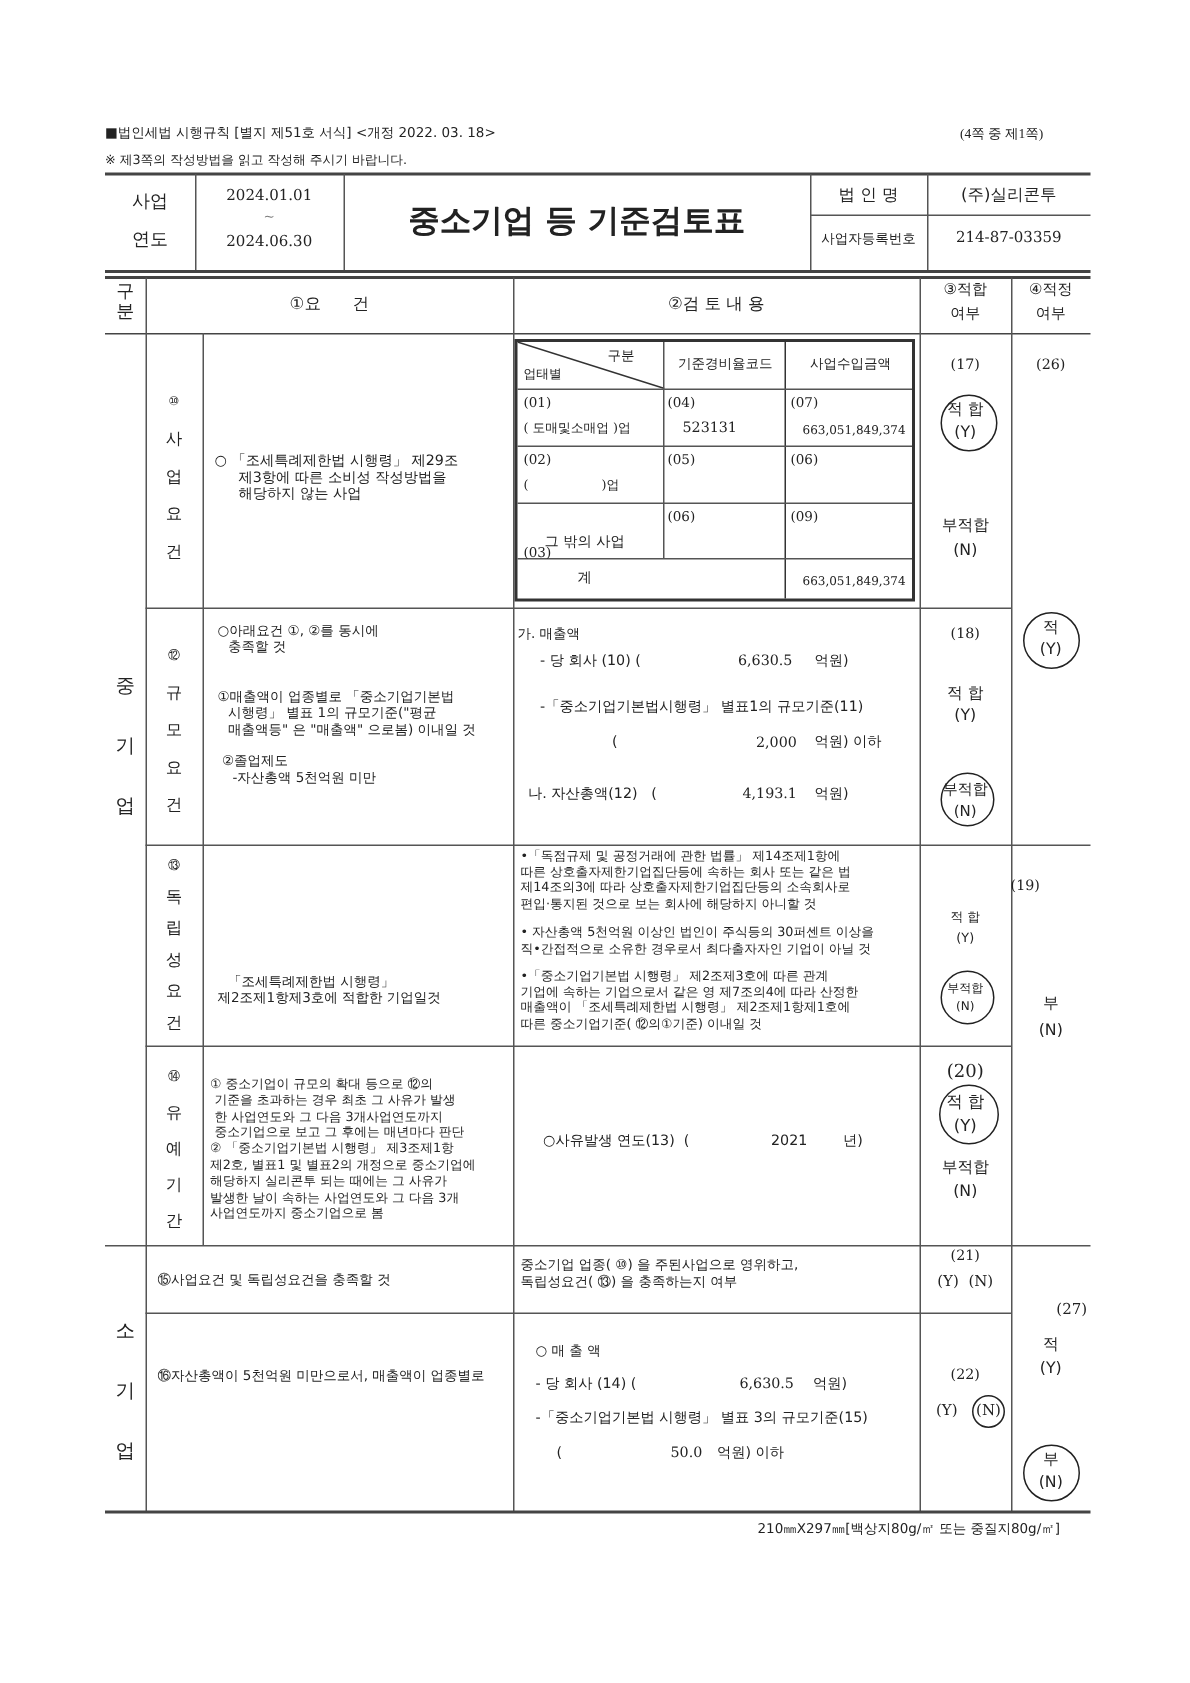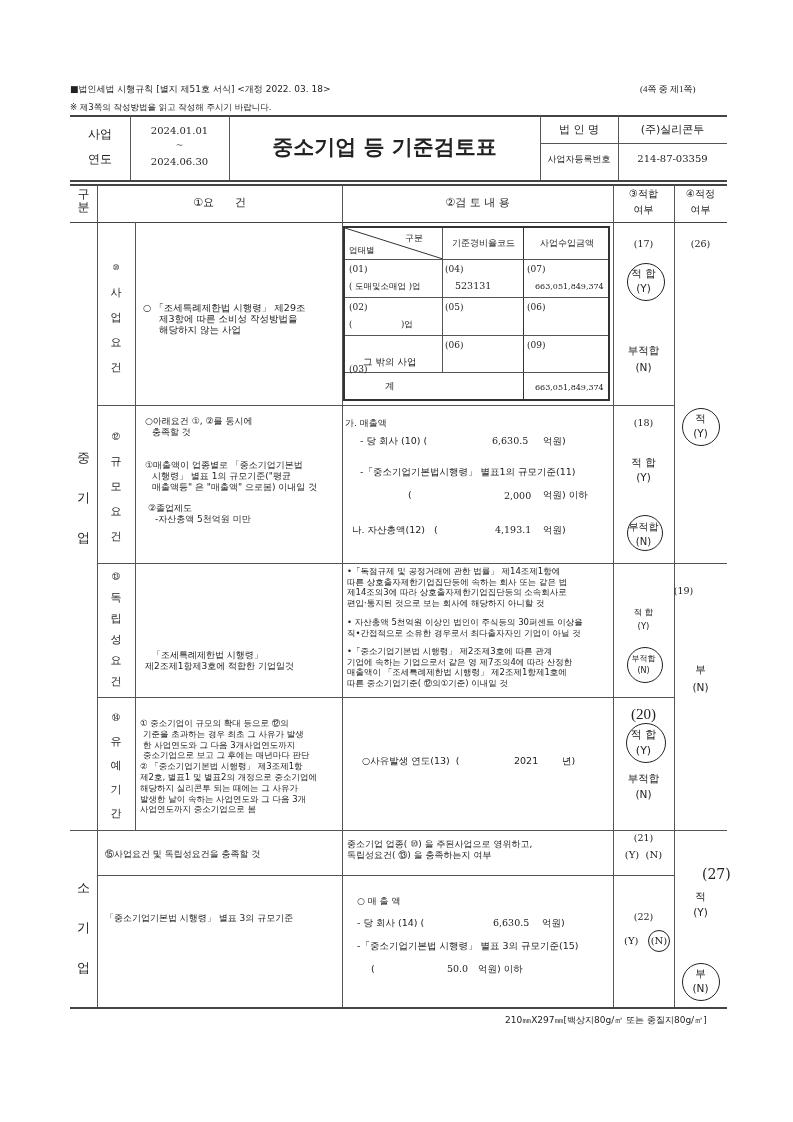--- a/index.html
+++ b/index.html
@@ -249,56 +249,56 @@
   <div style="padding-left:3px;">중소기업으로 보고 그 후에는 매년마다 판단</div>
   <div>② 「중소기업기본법 시행령」 제3조제1항</div>
   <div>제2호, 별표1 및 별표2의 개정으로 중소기업에</div>
   <div>해당하지 실리콘투 되는 때에는 그 사유가</div>
   <div>발생한 날이 속하는 사업연도와 그 다음 3개</div>
   <div>사업연도까지 중소기업으로 봄</div>
 </div>
 <div class="abs t" style="left:362px;top:755px;font-size:9.5px;white-space:pre;">○사유발생 연도(13)  (</div>
 <div class="abs t" style="left:514px;top:755px;font-size:9.5px;">2021</div>
 <div class="abs t" style="left:562px;top:755px;font-size:9.5px;">년)</div>
-<div class="abs t center serif" style="left:613px;top:708px;width:61px;font-size:15px;font-family:Liberation Serif, serif;">(20)</div>
+<div class="abs t center serif" style="left:613px;top:708px;width:61px;font-size:12px;">(20)</div>
 <div class="circle" style="left:626px;top:723px;width:40px;height:40px;"></div>
 <div class="abs center" style="left:613px;top:727px;width:61px;font-size:11px;line-height:16px;">
   <div>적 합</div>
   <div>(Y)</div>
 </div>
 <div class="abs center" style="left:613px;top:770px;width:61px;font-size:10.5px;line-height:16px;">
   <div>부적합</div>
   <div>(N)</div>
 </div>
 
 <div class="abs t" style="left:105px;top:848px;font-size:9px;">⑮사업요건 및 독립성요건을 충족할 것</div>
 <div class="abs t" style="left:347px;top:839px;font-size:9px;line-height:10.5px;">
   <div>중소기업 업종( ⑩) 을 주된사업으로 영위하고,</div>
   <div>독립성요건( ⑬) 을 충족하는지 여부</div>
 </div>
 <div class="abs t center serif" style="left:613px;top:832px;width:61px;font-size:9.5px;">(21)</div>
 <div class="abs t center serif" style="left:613px;top:849px;width:61px;font-size:10px;white-space:pre;">(Y)  (N)</div>
 
 <div class="abs t" style="left:105px;top:908px;font-size:9px;line-height:21px;">
-  <div>「중소기업기본법 시행령」 별표 3의 규모기준</div>
+  <div>⑯자산총액이 5천억원 미만으로서, 매출액이 업종별로</div>
 </div>
 <div class="abs t" style="left:357px;top:895px;font-size:9px;">○ 매 출 액</div>
 <div class="abs t" style="left:357px;top:917px;font-size:9.5px;">- 당 회사 (14) (</div>
 <div class="abs t serif" style="left:493px;top:917px;font-size:9.5px;">6,630.5</div>
 <div class="abs t" style="left:542px;top:917px;font-size:9.5px;">억원)</div>
 <div class="abs t" style="left:357px;top:940px;font-size:9.5px;">-「중소기업기본법 시행령」 별표 3의 규모기준(15)</div>
 <div class="abs t" style="left:371px;top:963px;font-size:9.5px;">(</div>
 <div class="abs t serif" style="left:447px;top:963px;font-size:9.5px;">50.0</div>
 <div class="abs t" style="left:478px;top:963px;font-size:9.5px;">억원) 이하</div>
 <div class="abs t center serif" style="left:613px;top:911px;width:61px;font-size:9.5px;">(22)</div>
 <div class="abs t serif" style="left:624px;top:935px;font-size:10px;">(Y)</div>
 <div class="circle" style="left:648px;top:930px;width:22px;height:22px;"></div>
 <div class="abs t serif center" style="left:648px;top:935px;width:22px;font-size:10px;">(N)</div>
 
-<div class="abs t center serif" style="left:674px;top:868px;width:53px;font-size:14px;padding-left:28px;">(27)</div>
+<div class="abs t center serif" style="left:674px;top:868px;width:53px;font-size:10px;padding-left:28px;">(27)</div>
 <div class="abs center" style="left:674px;top:888px;width:53px;font-size:10.5px;line-height:16px;">
   <div>적</div>
   <div>(Y)</div>
 </div>
 <div class="circle" style="left:682px;top:963px;width:38px;height:38px;"></div>
 <div class="abs center" style="left:674px;top:966px;width:53px;font-size:10.5px;line-height:15px;">
   <div>부</div>
   <div>(N)</div>
 </div>
 

